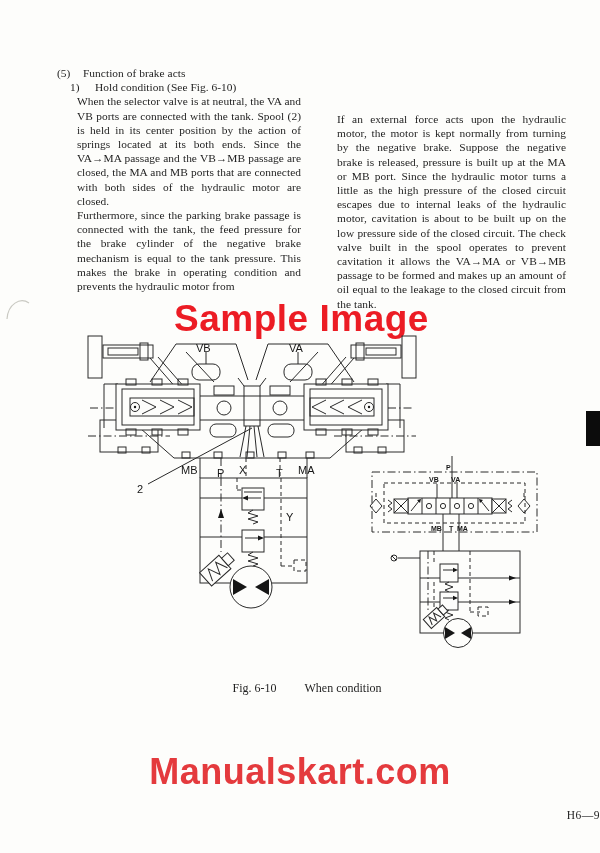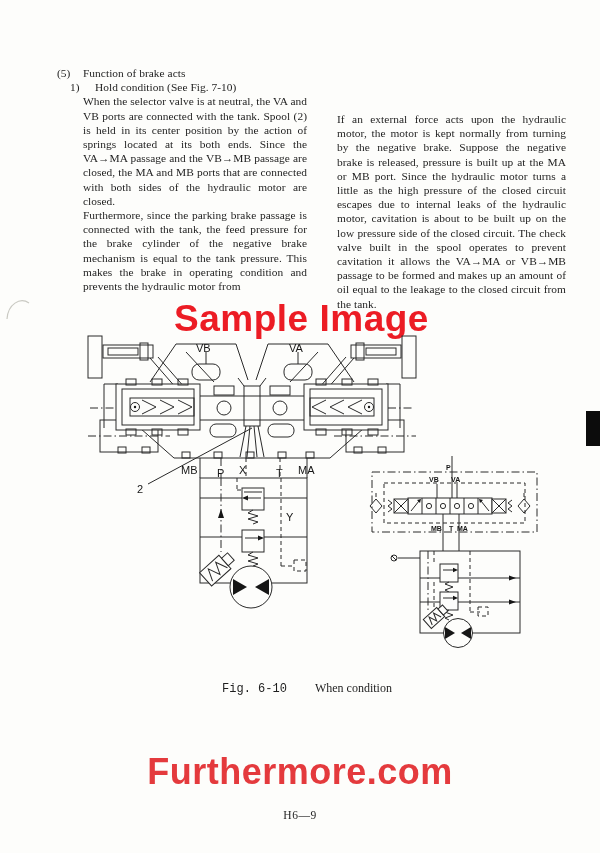--- a/index.html
+++ b/index.html
@@ -6,30 +6,30 @@
   .page{position:relative;width:600px;height:853px;margin:0 auto;background:#fdfdfb;
         font-family:"Liberation Serif", serif;color:#1e1e1e;overflow:hidden;}
   .col{position:absolute;text-align:justify;font-size:11.4px;line-height:14.2px;letter-spacing:0.04px;}
   .col-left{left:57px;top:66px;width:262px;}
   .col-right{left:337px;top:80px;width:229px;margin-top:32px;}
   .hang{display:flex;}
   .hang .num{flex:none;}
   .row-section .num{width:26px;}
   .row-item{margin-left:13px;}
   .row-item .num{width:25px;}
-  .para{margin-left:26px;width:224px;text-align:justify;}
+  .para{margin-left:20px;width:224px;text-align:justify;}
   .wm-center{position:absolute;left:0;right:26px;top:298px;text-align:center;
         font-family:"Liberation Sans", sans-serif;font-weight:bold;font-size:37px;
         letter-spacing:0.5px;color:#ec1c24;padding-left:29px;}
   .wm-bottom{position:absolute;left:0;right:0;top:751px;text-align:center;
         font-family:"Liberation Sans", sans-serif;font-weight:bold;font-size:36px;
         letter-spacing:0.5px;color:#e43a3d;}
   .caption{position:absolute;left:14px;right:0;top:681px;text-align:center;font-size:12px;}
-  .caption .cap-label{margin-right:28px;font-family:Liberation Mono, monospace;}
-  .pagenum{position:absolute;left:0;right:0;top:809px;text-align:center;font-size:11.5px;letter-spacing:0.5px;}
+  .caption .cap-label{margin-right:28px;}
+  .pagenum{position:absolute;left:0;right:0;top:809px;text-align:right;font-size:11.5px;letter-spacing:0.5px;}
   .edge-mark{position:absolute;left:586px;top:411px;width:14px;height:35px;background:#0c0c0c;}
   svg{position:absolute;left:0;top:0;}
   .ln{stroke:#2a2a2a;stroke-width:1;fill:none;}
   .lnf{stroke:#2a2a2a;stroke-width:1;fill:#fdfdfb;}
   .dash{stroke-dasharray:4 3;}
   .ddot{stroke-dasharray:8 3 1.5 3;}
   .blk{fill:#161616;stroke:none;}
   .dlabel{font-family:"Liberation Sans", sans-serif;font-size:11px;fill:#161616;}
   .dsmall{font-family:"Liberation Sans", sans-serif;font-size:7px;font-weight:bold;fill:#161616;}
   .scuff{stroke:#c9c9c2;stroke-width:1.2;fill:none;}
@@ -39,21 +39,21 @@
 
 <div class="page">
 
   <div class="col col-left">
     <div class="hang row-section">
       <span class="num">(5)</span>
       <span>Function of brake acts</span>
     </div>
     <div class="hang row-item">
       <span class="num">1)</span>
-      <span>Hold condition (See Fig. 7-10)</span>
+      <span>Hold condition (See Fig. 6-10)</span>
     </div>
     <div class="para">When the selector valve is at neutral, the VA and VB ports are connected with the tank. Spool (2) is held in its center position by the action of springs located at its both ends. Since the VA→MA passage and the VB→MB passage are closed, the MA and MB ports that are connected with both sides of the hydraulic motor are closed.</div>
     <div class="para">Furthermore, since the parking brake passage is connected with the tank, the feed pressure for the brake cylinder of the negative brake mechanism is equal to the tank pressure. This makes the brake in operating condition and prevents the hydraulic motor from</div>
   </div>
 
   <div class="col col-right">
     <div>If an external force acts upon the hydraulic motor, the motor is kept normally from turning by the negative brake. Suppose the negative brake is released, pressure is built up at the MA or MB port. Since the hydraulic motor turns a little as the high pressure of the closed circuit escapes due to internal leaks of the hydraulic motor, cavitation is about to be built up on the low pressure side of the closed circuit. The check valve built in the spool operates to prevent cavitation it allows the VA→MA or VB→MB passage to be formed and makes up an amount of oil equal to the leakage to the closed circuit from the tank.</div>
   </div>
 
   <div class="wm-center" style="color: rgb(236, 28, 36);">Sample Image</div>
@@ -283,19 +283,19 @@
     <text class="dsmall" x="451" y="482">VA</text>
     <text class="dsmall" x="431" y="531">MB</text>
     <text class="dsmall" x="449" y="531">T</text>
     <text class="dsmall" x="457" y="531">MA</text>
   </svg>
 
   <div class="caption">
     <span class="cap-label">Fig. 6-10</span><span>When condition</span>
   </div>
 
-  <div class="wm-bottom" style="color: rgb(228, 58, 61);">Furthermore.com</div>
+  <div class="wm-bottom" style="color: rgb(228, 58, 61);">Manualskart.com</div>
 
   <div class="pagenum">H6—9</div>
 
   <div class="edge-mark"></div>
 
 </div>
 
 </body></html>

